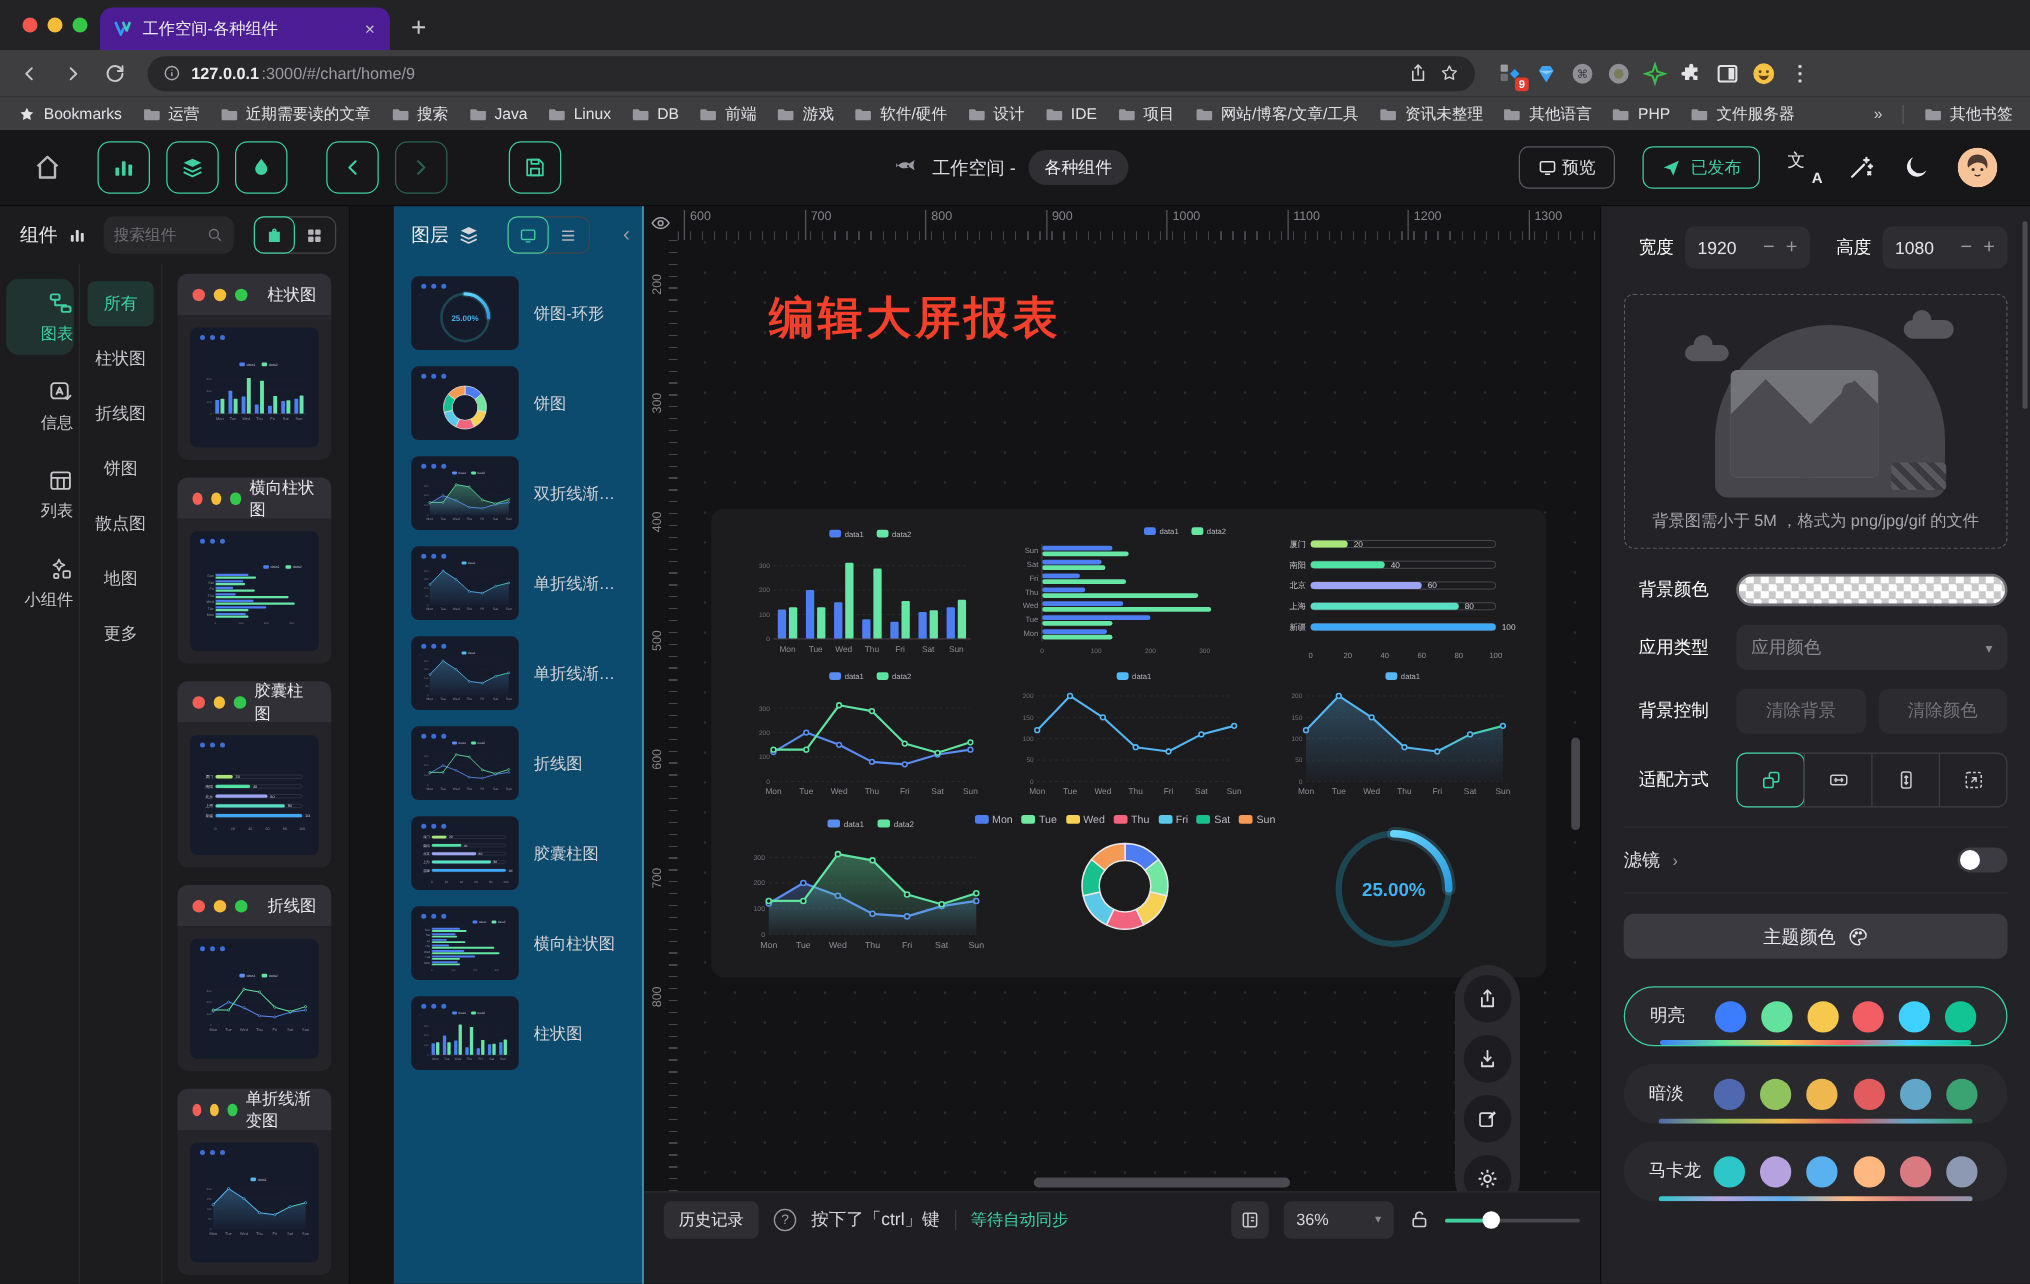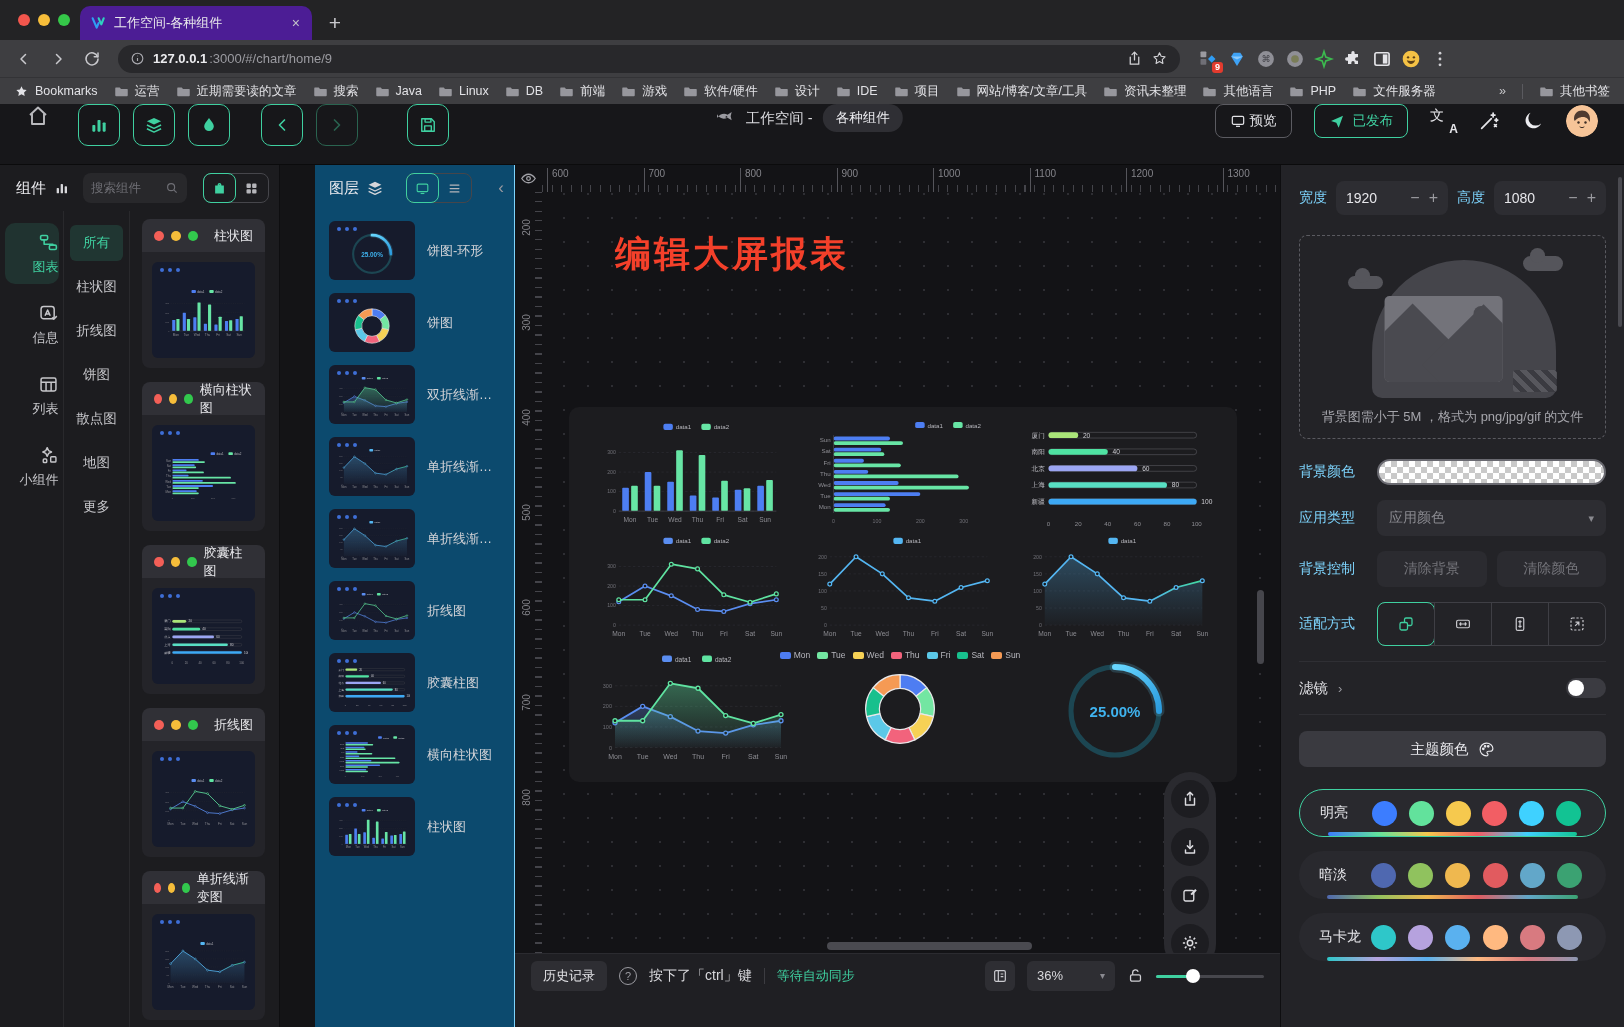--- a/index.html
+++ b/index.html
@@ -35,21 +35,21 @@
   .badge { position:absolute; right:-5px; bottom:-4px; background:#e23b2e; color:#fff; font-size:9px; line-height:11px;
     padding:0 3px; border-radius:3px; font-weight:bold; }
   .bookmarksbar { position:absolute; top:77px; left:0; right:0; height:27px; background:#3e3e41; border-top:1px solid #333336;
     display:flex; align-items:center; gap:16px; padding:0 14px; white-space:nowrap; overflow:hidden; }
   .bm { display:flex; align-items:center; gap:6px; font-size:12.5px; color:#e2e2e6; }
   .bm svg { width:15px; height:15px; }
   .bm-div { width:1px; height:15px; background:#5a5a5f; }
 
   
   .app-header { position:absolute; top:104px; left:0; right:0; height:61px; background:#17171a; border-bottom:1px solid #0b0b0c;
-    display:flex; align-items:flex-start; padding:0 26px; }
+    display:flex; align-items:center; padding:0 26px; }
   .hbtn { width:42px; height:42px; border:1px solid var(--green); border-radius:10px; color:var(--green);
     display:flex; align-items:center; justify-content:center; margin-right:13px; }
   .hbtn svg { width:20px; height:20px; }
   .hbtn.dim { border-color:#2a6450; color:#2a6450; }
   .home-ic { color:#b9b9bd; width:24px; height:24px; margin-right:28px; }
   .hgap { width:18px; }
   .hcenter { position:absolute; left:50%; transform:translateX(-52%); display:flex; align-items:center; gap:10px; }
   .fish { width:22px; height:22px; }
   .ws-prefix { color:#dcdce0; font-size:14.5px; }
   .ws-badge { background:#2f2f34; color:#ececf0; font-size:13.5px; padding:5px 13px; border-radius:14px; }
@@ -166,21 +166,21 @@
   .slider .fill { position:absolute; top:6px; left:0; width:34%; height:3px; border-radius:2px; background:var(--green); }
   .slider .knob { position:absolute; top:0; left:calc(34% - 7px); width:14px; height:14px; border-radius:50%; background:#fff; }
 
   
   .right-panel { position:absolute; right:0; top:0; bottom:0; width:344px; background:#232327; border-left:1px solid #0e0e10;
     padding:16px 18px 0; overflow:hidden; }
   .rp-btn { height:36px; background:#3a3a40; border-radius:8px; display:flex; align-items:center; justify-content:center;
     gap:9px; color:#e9e9ed; font-size:14.5px; margin-bottom:22px; }
   .rp-btn svg { width:17px; height:17px; }
   .size-row { display:flex; align-items:center; gap:9px; margin-bottom:20px; }
-  .rp-label { font-size:14px; color:#7dd3fc; flex:none; }
+  .rp-label { font-size:14px; color:#ffffff; flex:none;margin-left:12px; }
   .num-input { flex:1; height:34px; background:#2d2d32; border-radius:8px; display:flex; align-items:center; padding:0 10px; gap:9px; }
   .num-input .val { font-size:14px; color:#e6e6ea; flex:1; }
   .num-input .step { color:#9a9a9f; font-size:16px; line-height:1; }
   .upload-box { position:relative; border:1px dashed #5a5a60; border-radius:8px; height:204px; margin-bottom:20px;
     display:flex; align-items:flex-end; justify-content:center; padding-bottom:12px; overflow:hidden; }
   .caption { font-size:13px; color:#a6a6ac; position:relative; z-index:2; }
   .arch { position:absolute; bottom:40px; left:50%; transform:translateX(-44%); width:184px; height:138px; background:#45454b; border-radius:92px 92px 10px 10px; }
   .photo { position:absolute; bottom:56px; left:50%; transform:translateX(-58%); width:118px; height:86px; background:#73737a; border-radius:5px; overflow:hidden; }
   .photo::before { content:''; position:absolute; bottom:-18px; left:-12px; width:80px; height:80px; background:#4a4a50; transform:rotate(45deg); }
   .photo::after { content:''; position:absolute; bottom:-26px; right:-24px; width:86px; height:86px; background:#4a4a50; transform:rotate(45deg); }

